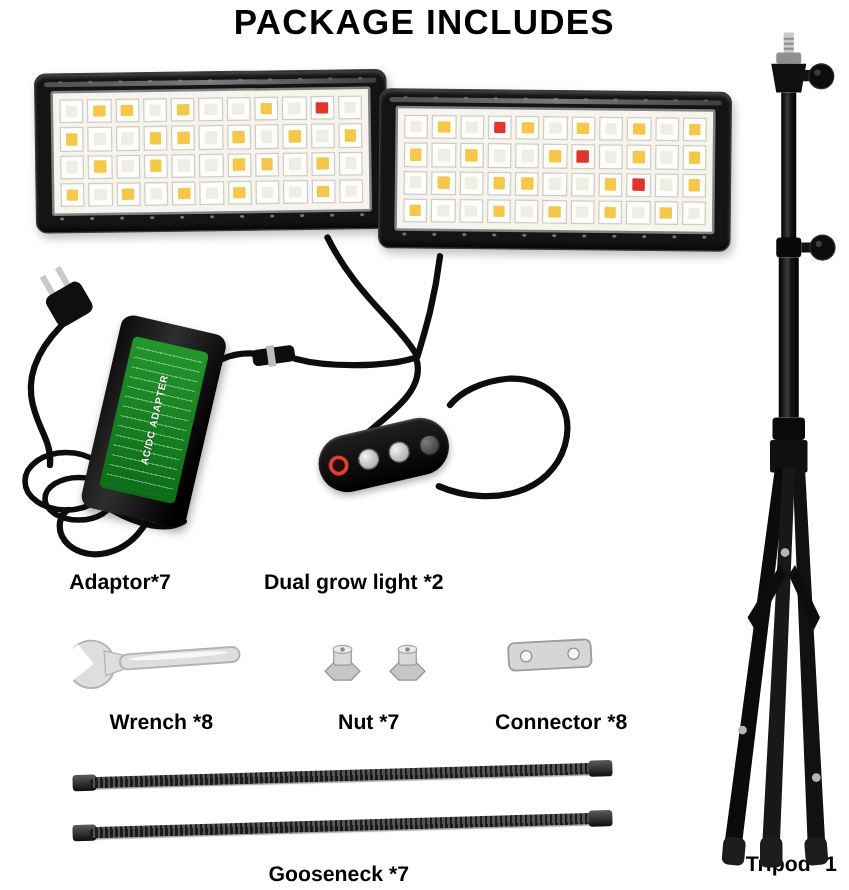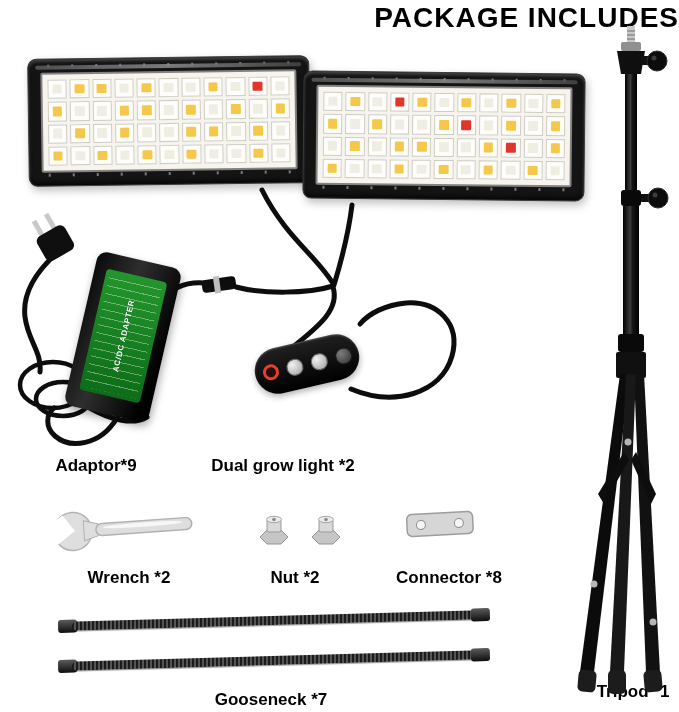--- a/index.html
+++ b/index.html
@@ -1,21 +1,21 @@
 <!DOCTYPE html>
 <html><head>
 <meta charset="utf-8">
 <style>
   html,body{margin:0;padding:0;}
   body{
     width:679px;height:712px;position:relative;background:#ffffff;overflow:hidden;
     font-family:"Liberation Sans","DejaVu Sans",sans-serif;color:#000;
   }
   .title{
-    position:absolute;top:2px;left:0;width:100%;text-align:right;
+    position:absolute;top:2px;left:0;width:100%;text-align:center;
     font-size:28px;font-weight:900;letter-spacing:1px;
   }
   .item-label{
     position:absolute;font-size:17px;font-weight:700;text-align:center;
   }
   
   .panel{
     position:absolute;background-color:#141414;border-radius:9px;padding:13px 12px;
     border:1px solid #3c3c3c;z-index:3;
     box-shadow:inset 0 2px 3px rgba(255,255,255,.22), inset 0 -3px 4px rgba(0,0,0,.65), 2px 4px 8px rgba(0,0,0,.25);
@@ -318,19 +318,19 @@
     <circle cx="70" cy="420" r="3.5" fill="#b5b5b5"></circle>
     <circle cx="36" cy="562" r="3.5" fill="#b5b5b5"></circle>
     <circle cx="95" cy="600" r="3.5" fill="#b5b5b5"></circle>
 
     <rect x="20" y="648" width="18" height="22" rx="5" fill="#1c1c1c" transform="rotate(5 29 659)"></rect>
     <rect x="50" y="648" width="18" height="24" rx="5" fill="#1c1c1c"></rect>
     <rect x="86" y="648" width="18" height="22" rx="5" fill="#1c1c1c" transform="rotate(-5 95 659)"></rect>
   </svg>
 </div>
 
-<div class="item-label" style="left:31px;top:456px;width:130px;">Adaptor*9</div>
+<div class="item-label" style="left:31px;top:456px;width:130px;">Adaptor*7</div>
 <div class="item-label" style="left:193px;top:456px;width:180px;">Dual grow light *2</div>
-<div class="item-label" style="left:64px;top:568px;width:130px;">Wrench *2</div>
-<div class="item-label" style="left:230px;top:568px;width:130px;">Nut *2</div>
+<div class="item-label" style="left:64px;top:568px;width:130px;">Wrench *8</div>
+<div class="item-label" style="left:230px;top:568px;width:130px;">Nut *7</div>
 <div class="item-label" style="left:384px;top:568px;width:130px;">Connector *8</div>
 <div class="item-label" style="left:186px;top:690px;width:170px;">Gooseneck *7</div>
 <div class="item-label" style="left:568px;top:682px;width:130px;">Tripod *1</div>
 
 </body></html>

